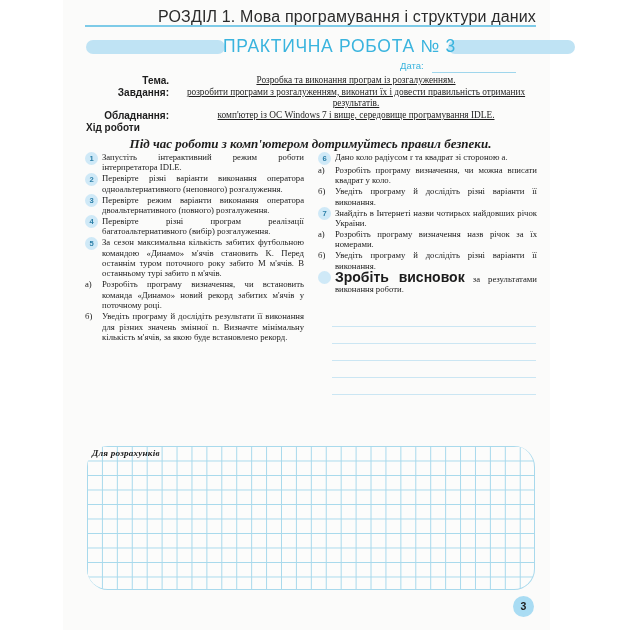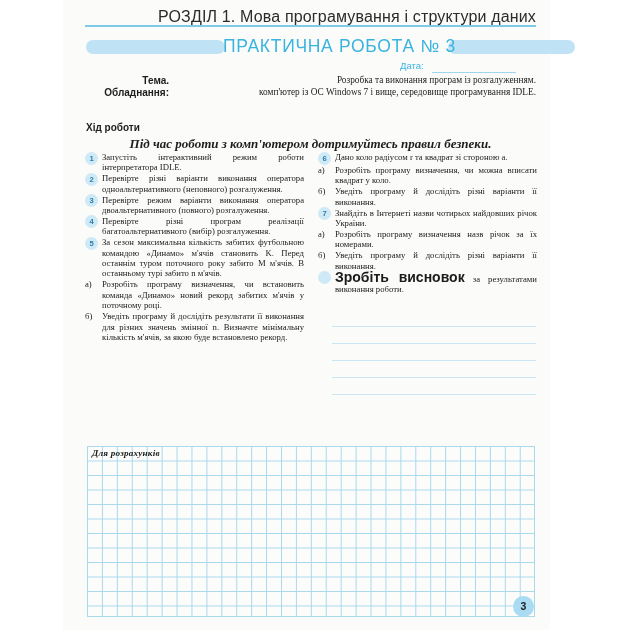--- a/index.html
+++ b/index.html
@@ -125,21 +125,21 @@
   .meta-key {
     width: 91px;
     flex: 0 0 91px;
     text-align: right;
     padding-right: 7px;
     font-family: "Liberation Sans", sans-serif;
     font-weight: bold;
     font-size: 10px;
     line-height: 11.6px;
   }
-  .meta-val { flex: 1; text-align: right; }
+  .meta-val { flex: 1; text-align: center; text-decoration: underline; }
 
   
   .proc-title {
     position: absolute;
     left: 86px;
     top: 122px;
     width: 451px;
     font-weight: bold;
     font-size: 10px;
     color: #1d1d1d;
@@ -224,29 +224,30 @@
     background: #cbe6f3;
     margin-bottom: 16px;
   }
 
   
   .grid-wrap {
     position: absolute;
     left: 87px;
     top: 446px;
     width: 448px;
-    height: 171px;
+    height: 144px;
     background: #fcfcfb;
     background-image:
       linear-gradient(to right,  #a8d9ec 0.9px, transparent 0.9px),
       linear-gradient(to bottom, #a8d9ec 0.9px, transparent 0.9px);
     background-size: 14.93px 14.5px;
     background-position: 0 0;
     border-right: 0.9px solid #a8d9ec;
     border-bottom: 0.9px solid #a8d9ec;
+    border-radius: 21px;
   }
   .grid-caption {
     position: absolute;
     left: 5px;
     top: 2px;
     font-family: "Liberation Serif", serif;
     font-style: italic;
     font-weight: bold;
     font-size: 9.2px;
     color: #1b1b1b;
@@ -294,20 +295,24 @@
     <span class="date-label">Дата:</span>
     <span class="date-rule"></span>
   </div>
 
   <div class="meta">
     <div class="meta-row">
       <div class="meta-key">Тема.</div>
       <div class="meta-val">Розробка та виконання програм із розгалуженням.</div>
     </div>
     <div class="meta-row">
+      <div class="meta-key">Завдання:</div>
+      <div class="meta-val">розробити програми з розгалуженням, виконати їх і довести правильність отриманих результатів.</div>
+    </div>
+    <div class="meta-row">
       <div class="meta-key">Обладнання:</div>
       <div class="meta-val">комп'ютер із ОС Windows 7 і вище, середовище програмування IDLE.</div>
     </div>
   </div>
 
   <div class="proc-title">Хід роботи</div>
   <div class="proc-note">Під час роботи з комп'ютером дотримуйтесь правил безпеки.</div>
 
   <div class="col col-left">
 

